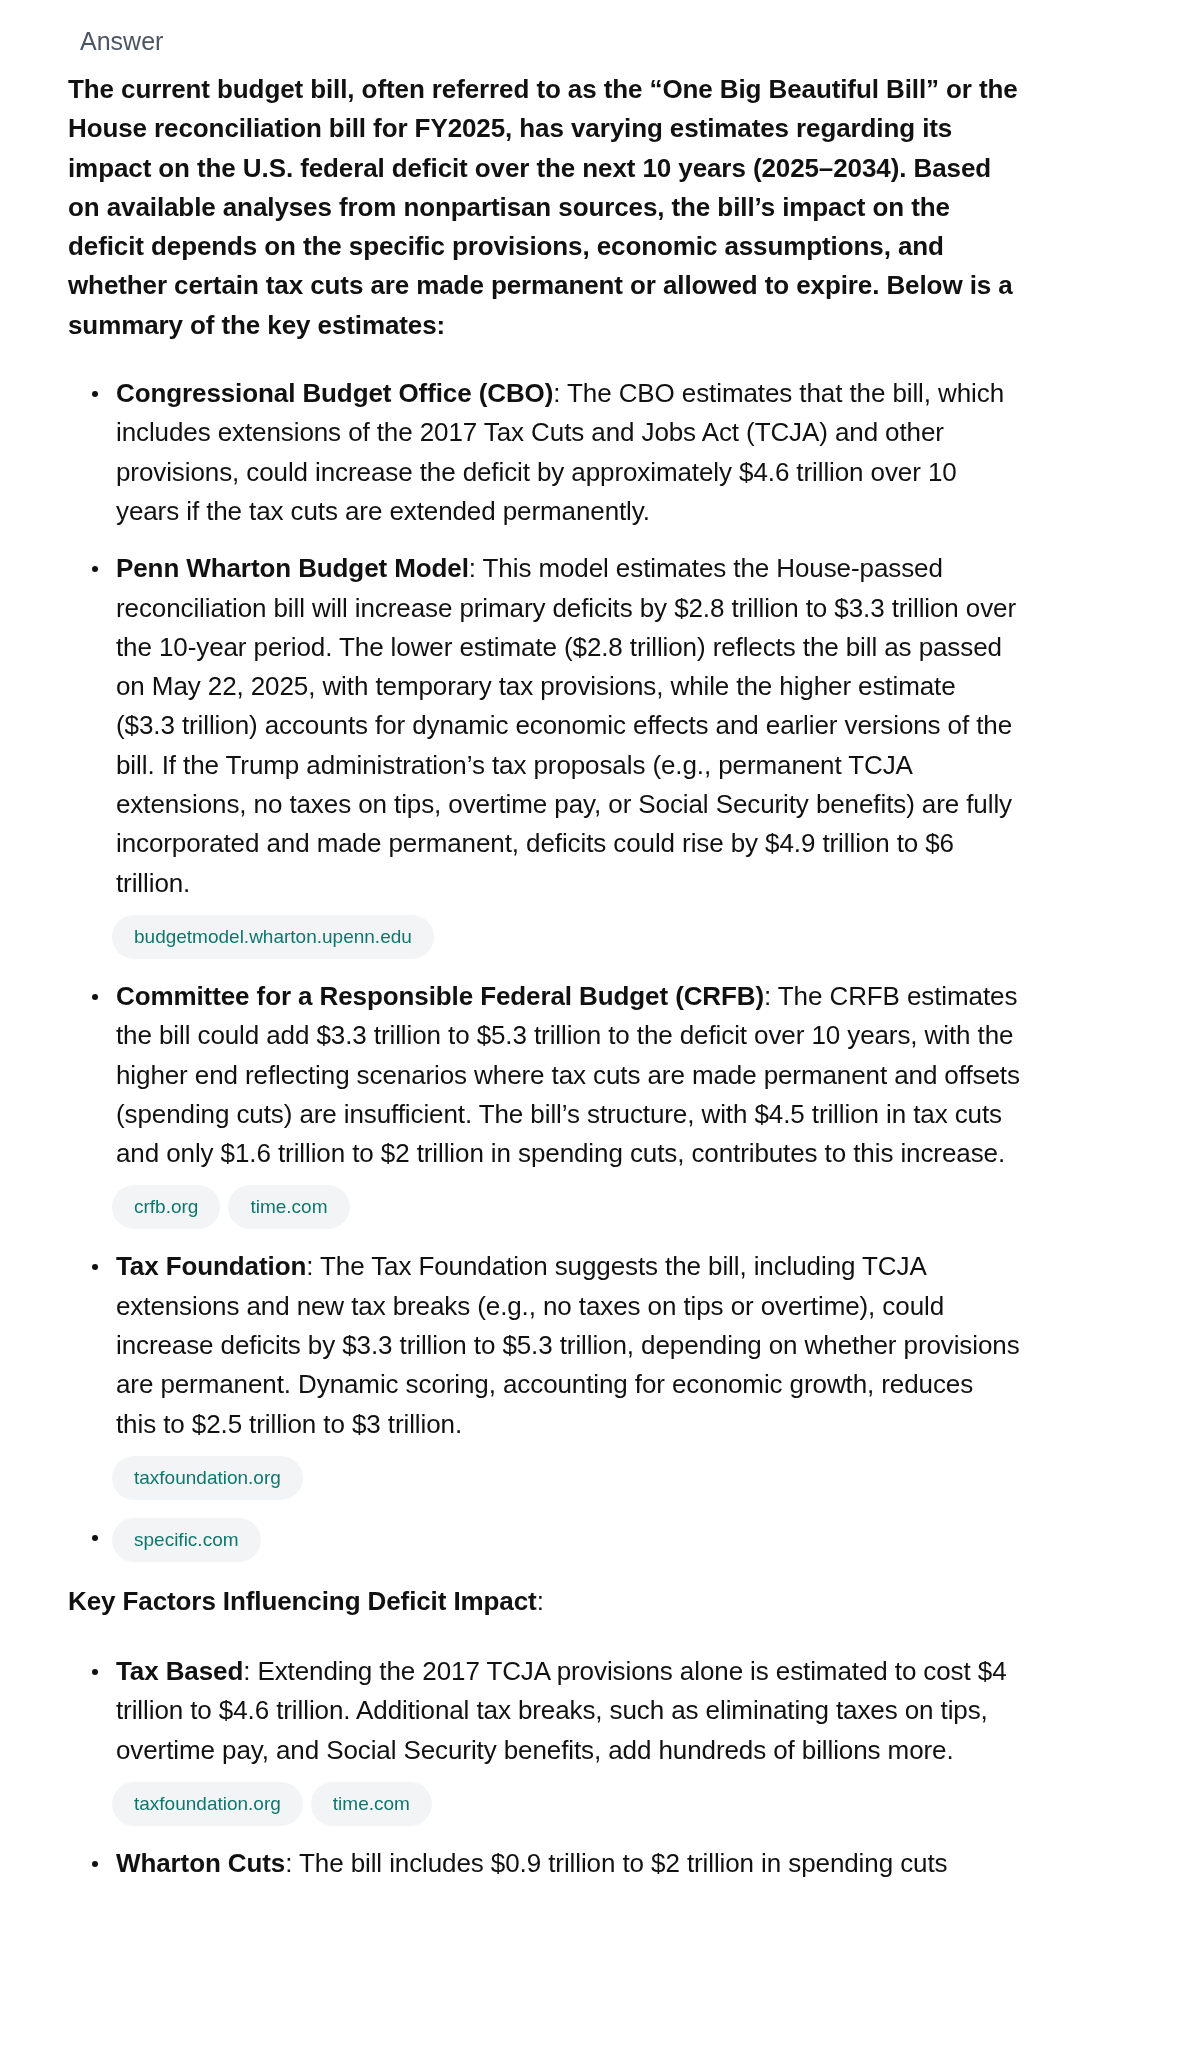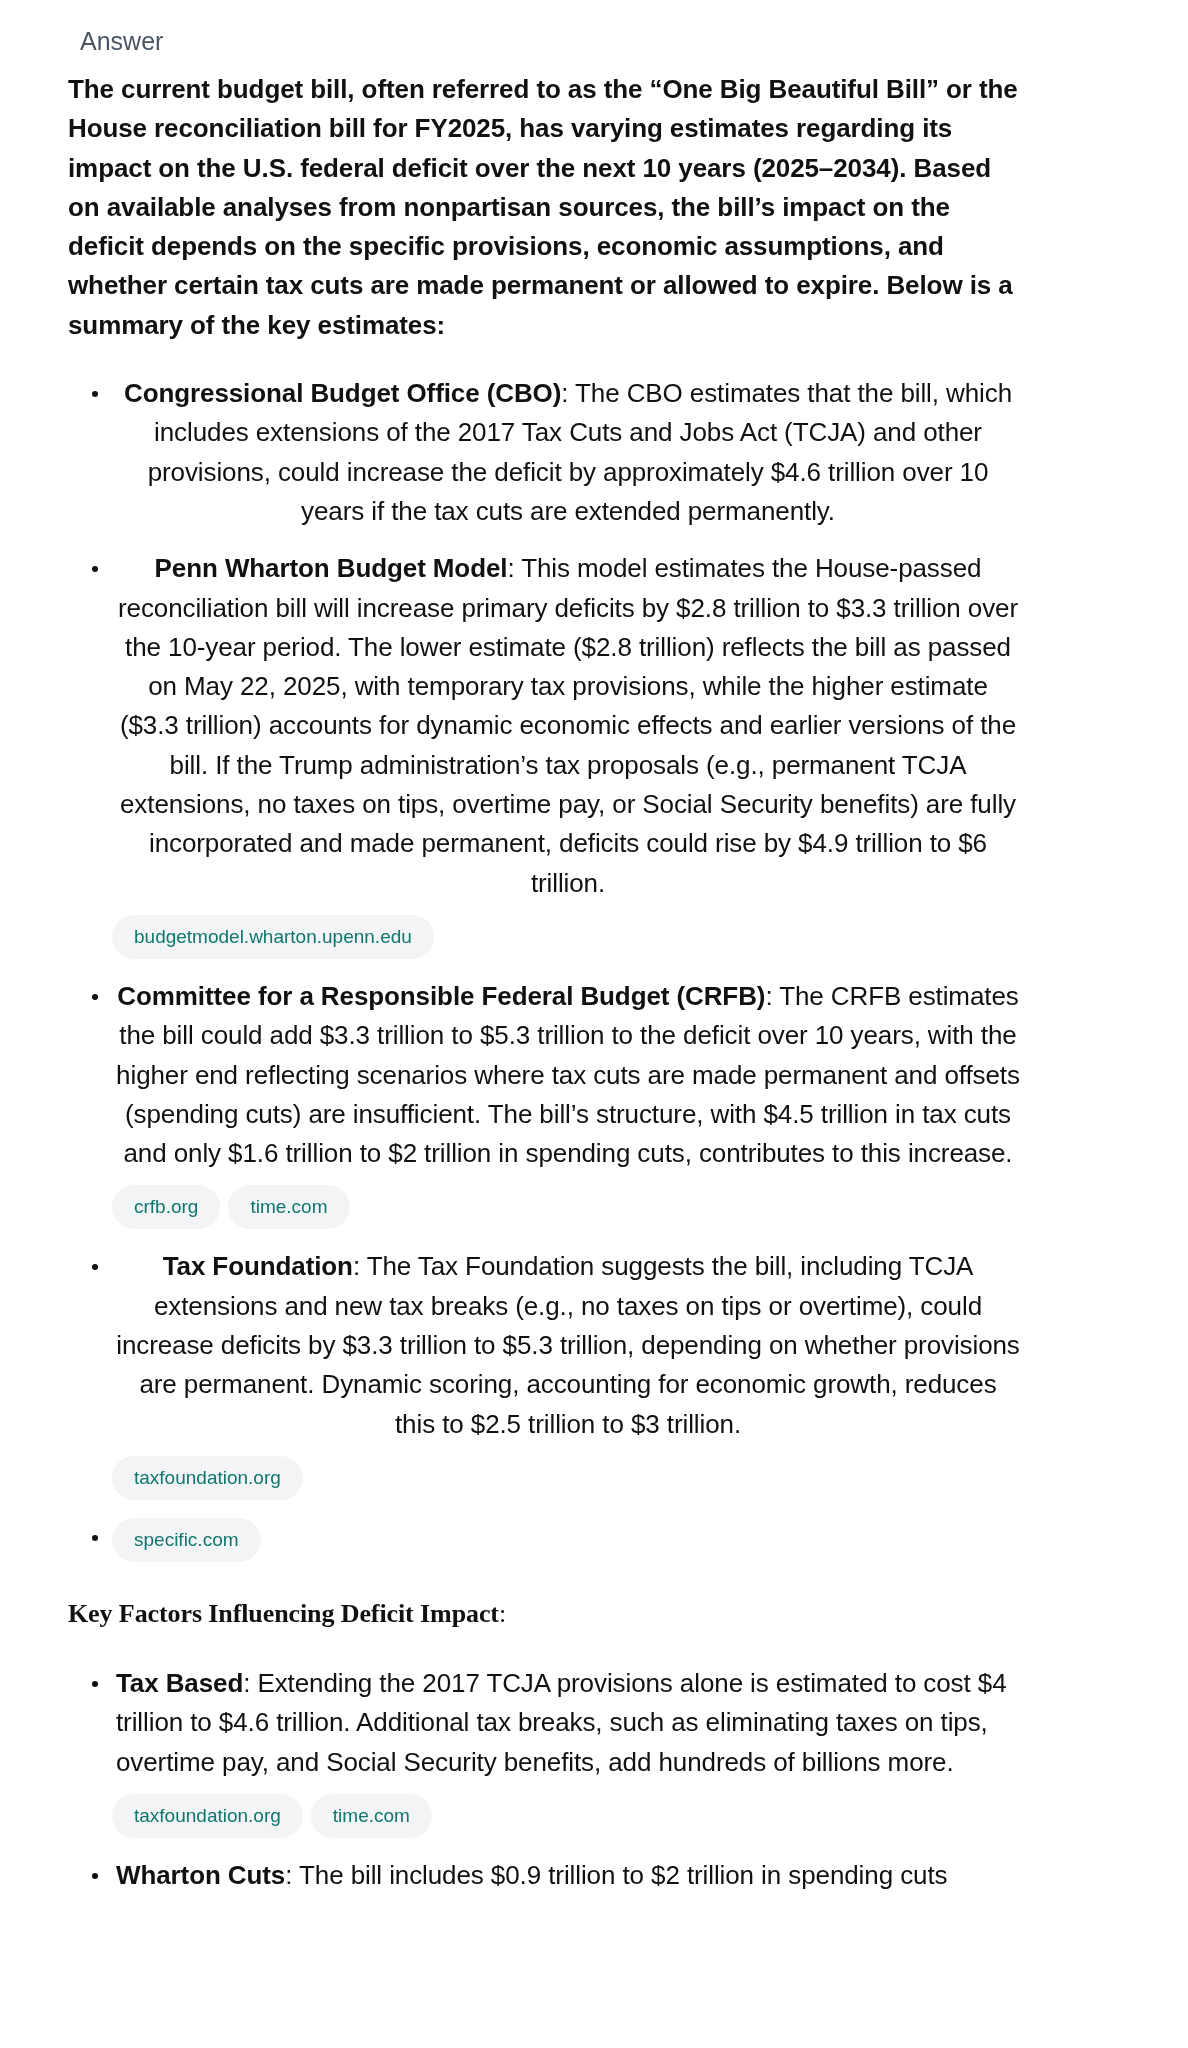--- a/index.html
+++ b/index.html
@@ -12,37 +12,36 @@
   .answer-label {
     font-size: 25px; color: #4b5563; margin: 12px; padding-top: 12px;
     line-height: 34px; height: 34px;
   }
   .intro {
     font-size: 26px; line-height: 39.3px; margin: 10px 0 0 0;
     letter-spacing: -0.1px;
     font-weight: bold;
   }
   ul.sources { list-style: none; margin: 29px 0 0 0; padding: 0; }
-  ul.sources li { position: relative; padding-left: 48px; margin: 0 0 18px 0; text-align: center; }
+  ul.sources li { position: relative; padding-left: 48px; margin: 0 0 18px 0; }
   .bullet-dot {
     position: absolute; left: 24px; top: 17px; width: 6px; height: 6px;
     background: #111; border-radius: 50%;
   }
   .item-text { font-size: 26px; line-height: 39.3px; margin: 0; letter-spacing: -0.1px; }
   .item-text b { font-weight: bold; }
   .chips { display: flex; gap: 8px; margin-top: 12px; margin-left: -4px; }
   .chip {
     display: inline-block; height: 44px; line-height: 44px; padding: 0 22px;
     border-radius: 22px; background: #f3f4f5; color: #0f766e;
     font-size: 19px; white-space: nowrap; cursor: pointer;
   }
   .section-heading {
-    font-size: 26px; line-height: 39px; margin: 32px 0 0 0; font-weight: bold;
+    font-size: 26px; line-height: 39px; margin: 20px 0 0 0; font-weight: bold;
     letter-spacing: -0.1px;
-    font-family: Liberation Serif, serif;
   }
   .section-heading span.colon { font-weight: normal; }
   ul.factors { list-style: none; margin: 31px 0 0 0; padding: 0; }
   ul.factors li { position: relative; padding-left: 48px; margin: 0 0 18px 0; }
 </style>
 </head>
 <body>
 
 <div class="wrap">
   <p class="answer-label">Answer</p>

